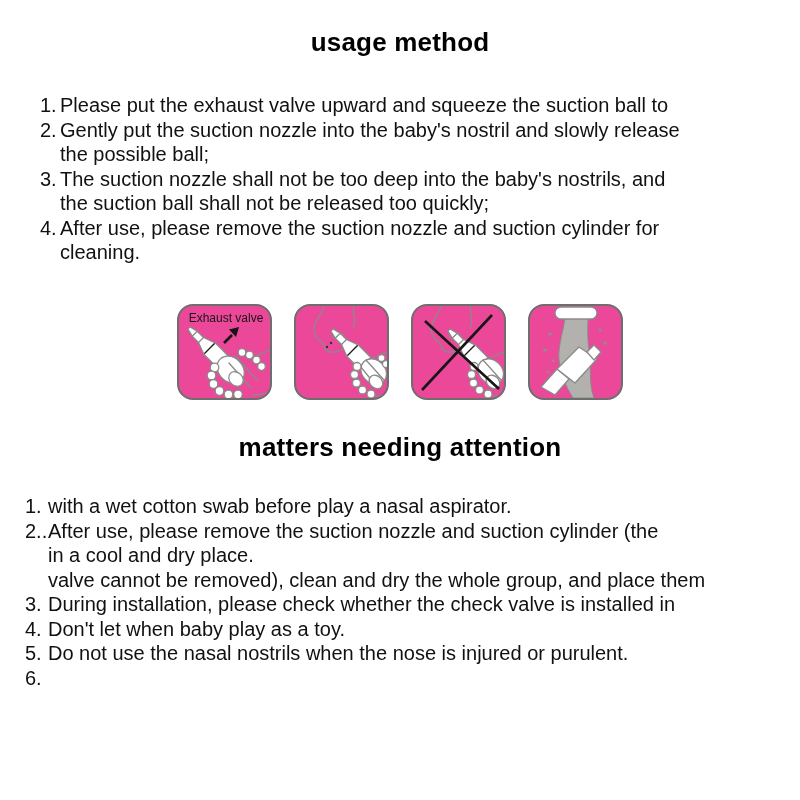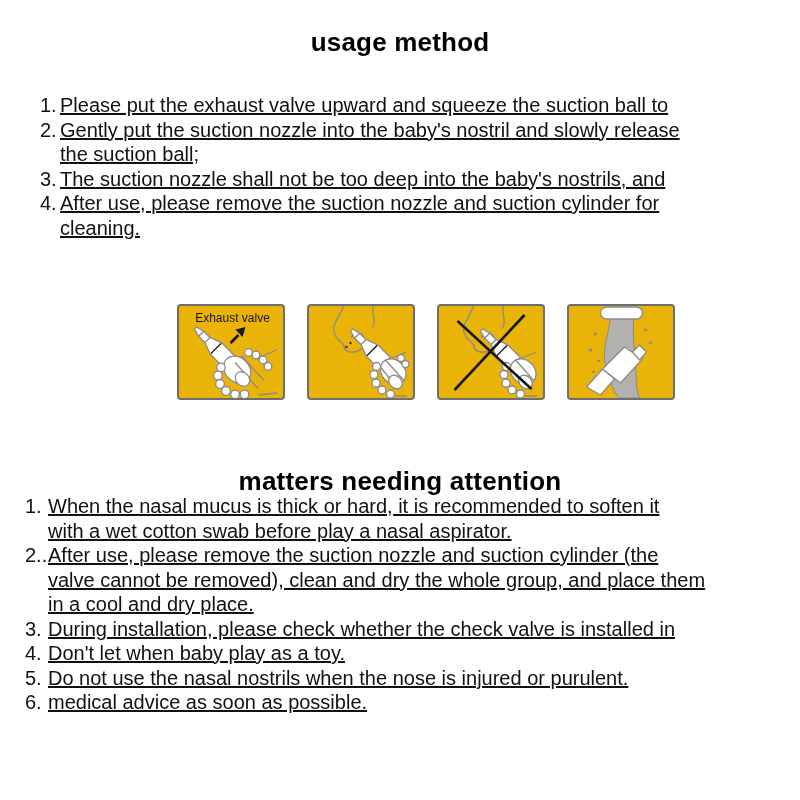--- a/index.html
+++ b/index.html
@@ -13,43 +13,43 @@
   }
   .section-title{
     position:absolute;left:0;right:0;
     margin:0;
     text-align:center;
     font-size:26px;font-weight:bold;line-height:30px;
     color:#000;
     letter-spacing:0.2px;
   }
   #usage-title{top:27px;}
-  #attention-title{top:466px;}
+  #attention-title{top:432px;}
   .steps{
     position:absolute;
     margin:0;padding:0;list-style:none;
     font-size:20px;line-height:24.5px;
   }
   #usage-list{top:93px;left:40px;}
   #attention-list{top:494px;left:25px;}
   .step{display:flex;align-items:flex-start;}
   .marker{flex:0 0 auto;min-width:20px;white-space:nowrap;}
   #attention-list .marker{min-width:23px;}
   .lines{flex:0 0 auto;}
-  .tline{white-space:nowrap;text-decoration:underline;}
+  .tline{white-space:nowrap;}
   .panel-row{
     position:absolute;top:304px;left:177px;
     display:flex;gap:22px;
   }
   .panel{
-    width:108px;height:96px;
+    width:95px;height:96px;
     box-sizing:border-box;
     border:2px solid #6e6e6e;
-    border-radius:4px;
-    background:#eab308;
+    border-radius:16px;
+    background:#ec4899;
     overflow:hidden;
     position:relative;
   }
   .panel svg{display:block;width:100%;height:100%;}
   .sk{stroke:#8a8a8a;stroke-width:1.3;fill:none;stroke-linecap:round;stroke-linejoin:round;}
   .skf{stroke:#8a8a8a;stroke-width:1.3;fill:#ffffff;stroke-linejoin:round;}
   .dark{stroke:#1c1c1c;}
   .panel text{font-family:"Liberation Sans","DejaVu Sans",sans-serif;font-size:12px;fill:#161616;}
 </style>
 </head>
@@ -63,27 +63,28 @@
     <li class="step">
       <span class="marker">1.</span>
       <span class="lines">
         <div class="tline">Please put the exhaust valve upward and squeeze the suction ball to</div>
       </span>
     </li>
     <li class="step">
       <span class="marker">2.</span>
       <span class="lines">
         <div class="tline">Gently put the suction nozzle into the baby's nostril and slowly release</div>
-        <div class="tline">the suction ball;</div>
+        <div class="tline">the possible ball;</div>
       </span>
     </li>
     <li class="step">
       <span class="marker">3.</span>
       <span class="lines">
         <div class="tline">The suction nozzle shall not be too deep into the baby's nostrils, and</div>
+        <div class="tline">the suction ball shall not be released too quickly;</div>
       </span>
     </li>
     <li class="step">
       <span class="marker">4.</span>
       <span class="lines">
         <div class="tline">After use, please remove the suction nozzle and suction cylinder for</div>
         <div class="tline">cleaning.</div>
       </span>
     </li>
   </ol>
@@ -212,30 +213,29 @@
     </div>
 
   </div>
 
   <h1 class="section-title" id="attention-title">matters needing attention</h1>
 
   <ol class="steps" id="attention-list">
     <li class="step">
       <span class="marker">1.</span>
       <span class="lines">
-        <div class="tline">When the nasal mucus is thick or hard, it is recommended to soften it</div>
         <div class="tline">with a wet cotton swab before play a nasal aspirator.</div>
       </span>
     </li>
     <li class="step">
       <span class="marker">2..</span>
       <span class="lines">
         <div class="tline">After use, please remove the suction nozzle and suction cylinder (the</div>
+        <div class="tline">in a cool and dry place.</div>
         <div class="tline">valve cannot be removed), clean and dry the whole group, and place them</div>
-        <div class="tline">in a cool and dry place.</div>
       </span>
     </li>
     <li class="step">
       <span class="marker">3.</span>
       <span class="lines">
         <div class="tline">During installation, please check whether the check valve is installed in</div>
       </span>
     </li>
     <li class="step">
       <span class="marker">4.</span>
@@ -245,18 +245,17 @@
     </li>
     <li class="step">
       <span class="marker">5.</span>
       <span class="lines">
         <div class="tline">Do not use the nasal nostrils when the nose is injured or purulent.</div>
       </span>
     </li>
     <li class="step">
       <span class="marker">6.</span>
       <span class="lines">
-        <div class="tline">medical advice as soon as possible.</div>
       </span>
     </li>
   </ol>
 
 </div>
 
 </body></html>

